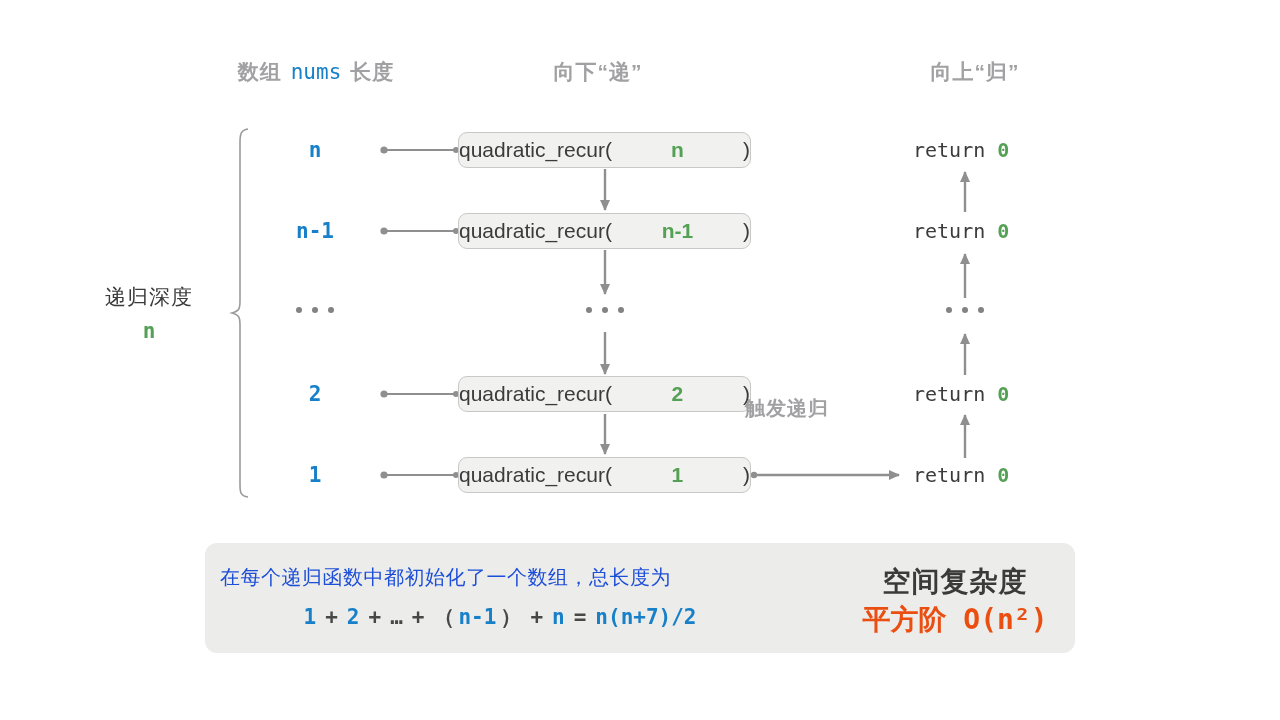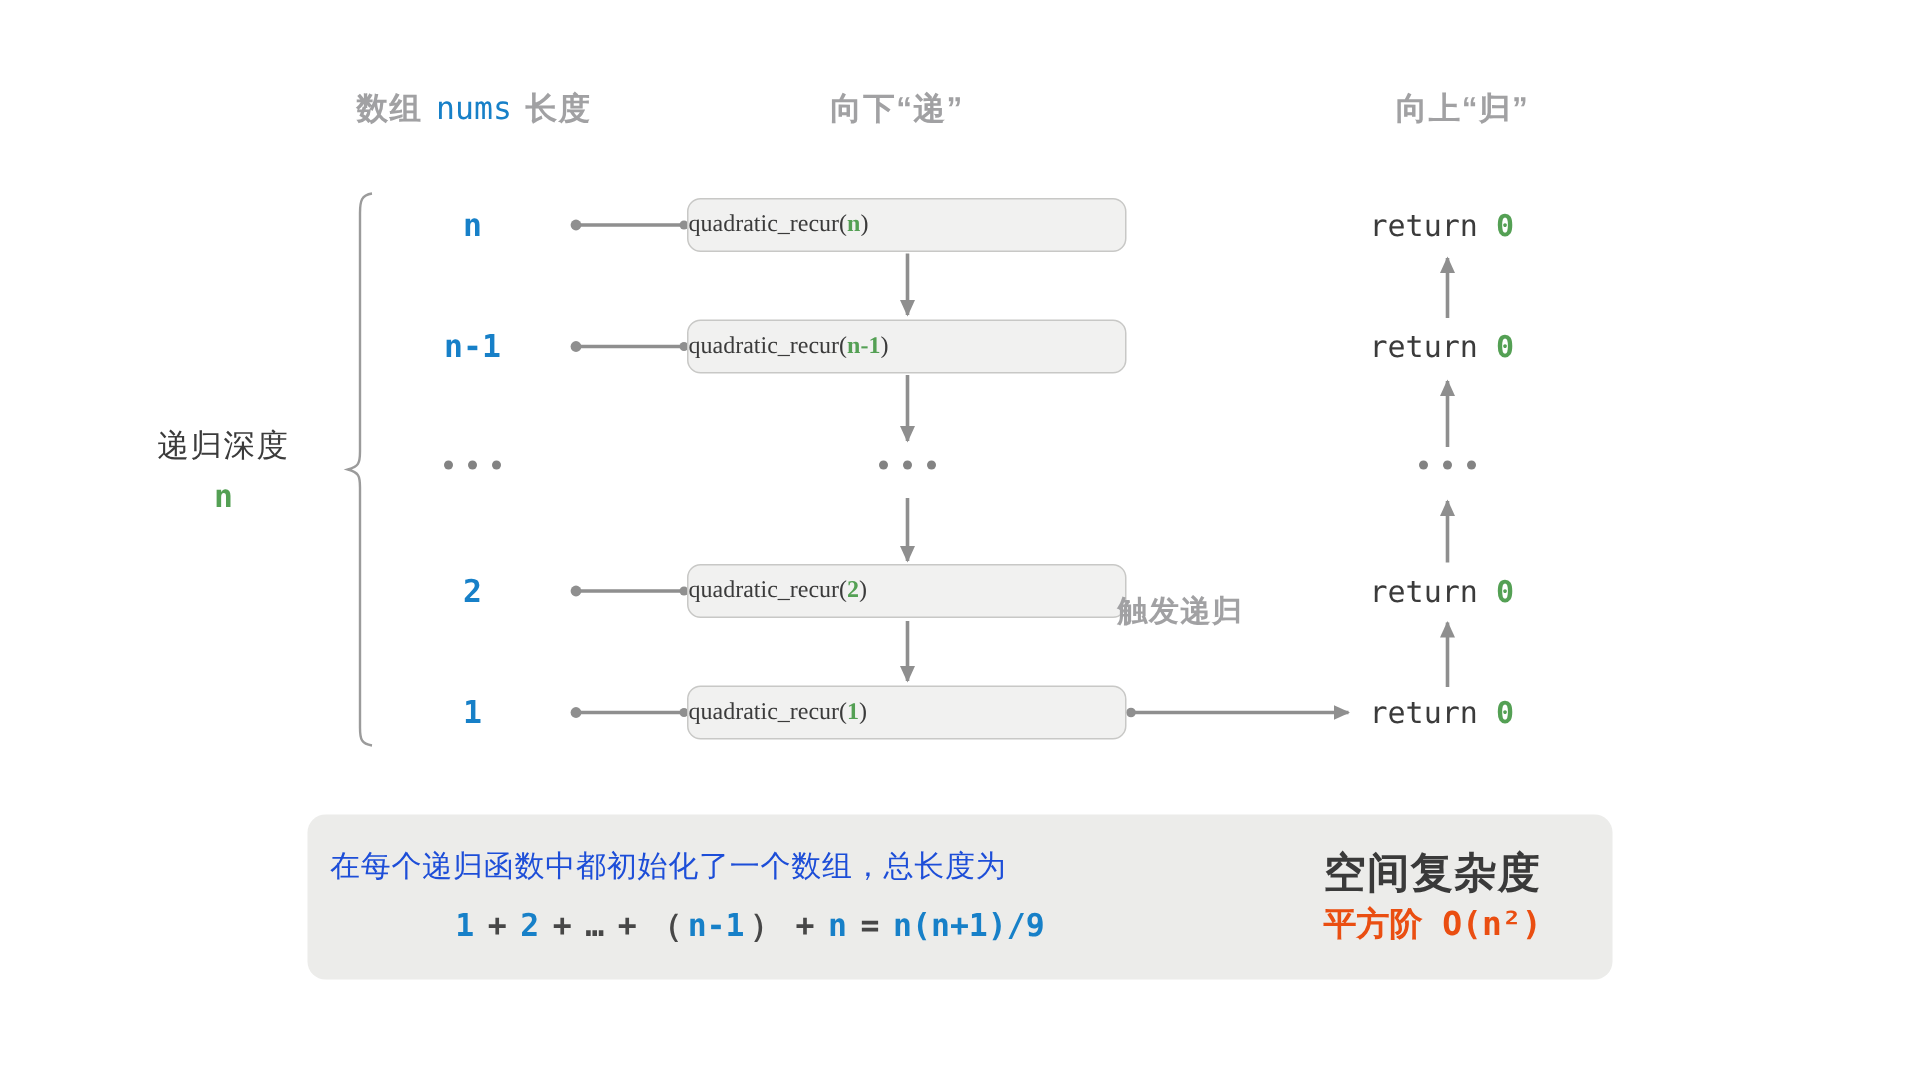--- a/index.html
+++ b/index.html
@@ -17,23 +17,23 @@
 
   
   .depth-label{font-size:21px;color:#3b3b3b;text-align:center;letter-spacing:1px;}
   .depth-n{font-family:"DejaVu Sans Mono","Liberation Mono",monospace;font-weight:bold;
        font-size:21px;color:#54a054;text-align:center;}
 
   
   .row-label{color:#1780c8;font-weight:bold;font-size:21px;text-align:center;
        line-height:36px;font-family:"DejaVu Sans Mono","Liberation Mono",monospace;}
   .call-box{background:#f1f1f0;border:1.5px solid #c8c8c6;border-radius:9px;
-       display:flex;align-items:center;justify-content:flex-start;
-       font-family:Liberation Serif, serif;
-       font-size:16px;color:#3b3b3b;white-space:pre;box-sizing:border-box;}
+       display:flex;align-items:center;justify-content:space-between;
+       font-family:Liberation Sans, sans-serif;
+       font-size:21px;color:#3b3b3b;white-space:pre;box-sizing:border-box;}
   .arg{color:#54a054;font-weight:bold;}
   .ret{font-family:"DejaVu Sans Mono","Liberation Mono",monospace;font-size:20px;
        color:#3b3b3b;line-height:36px;white-space:pre;}
   .ret-val{color:#54a054;font-weight:600;}
   .dots{display:flex;gap:10px;align-items:center;justify-content:center;}
   .dot{width:6px;height:6px;border-radius:50%;background:#838383;}
 
   
   .trigger{color:#a1a1a3;font-weight:bold;font-size:20px;line-height:33px;
        text-align:left;letter-spacing:1px;}
@@ -42,21 +42,21 @@
   .summary-box{background:#ececea;border-radius:12px;}
   .desc{color:#1d4ed8;font-size:20px;text-align:left;letter-spacing:0.5px;}
   .formula{display:flex;gap:9px;justify-content:center;align-items:baseline;
        font-family:"DejaVu Sans Mono","Liberation Mono",monospace;
        font-weight:bold;font-size:21px;white-space:pre;}
   .f-blue{color:#1780c8;}
   .f-dark{color:#474747;}
   .paren-l{margin-right:-5px;}
   .paren-r{margin-left:-5px;}
   .result-title{color:#3a3a3a;font-weight:bold;font-size:28px;text-align:center;letter-spacing:1px;}
-  .result-value{color:#ea4e11;font-weight:bold;font-size:22px;text-align:center;
+  .result-value{color:#ea4e11;font-weight:bold;font-size:28px;text-align:center;
        font-family:"DejaVu Sans Mono","Liberation Mono",monospace;}
 
   .footer{color:#c9cacb;font-size:14px;font-family:"DejaVu Sans Mono","Liberation Mono",monospace;
        text-align:right;}
 </style>
 </head>
 <body>
 
 <div class="canvas">
 
@@ -161,20 +161,20 @@
       <span class="f-blue">2</span>
       <span class="f-dark">+</span>
       <span class="f-dark">…</span>
       <span class="f-dark">+</span>
       <span class="f-dark paren-l">（</span>
       <span class="f-blue">n-1</span>
       <span class="f-dark paren-r">）</span>
       <span class="f-dark">+</span>
       <span class="f-blue">n</span>
       <span class="f-dark">=</span>
-      <span class="f-blue">n(n+1)/9</span>
+      <span class="f-blue">n(n+7)/2</span>
     </div>
     <div class="abs result-title" style="left:640px;top:20px;width:220px;">空间复杂度</div>
     <div class="abs result-value" style="left:630px;top:58px;width:240px;">平方阶 O(n²)</div>
   </div>
 
 
 </div>
 
 </body></html>

